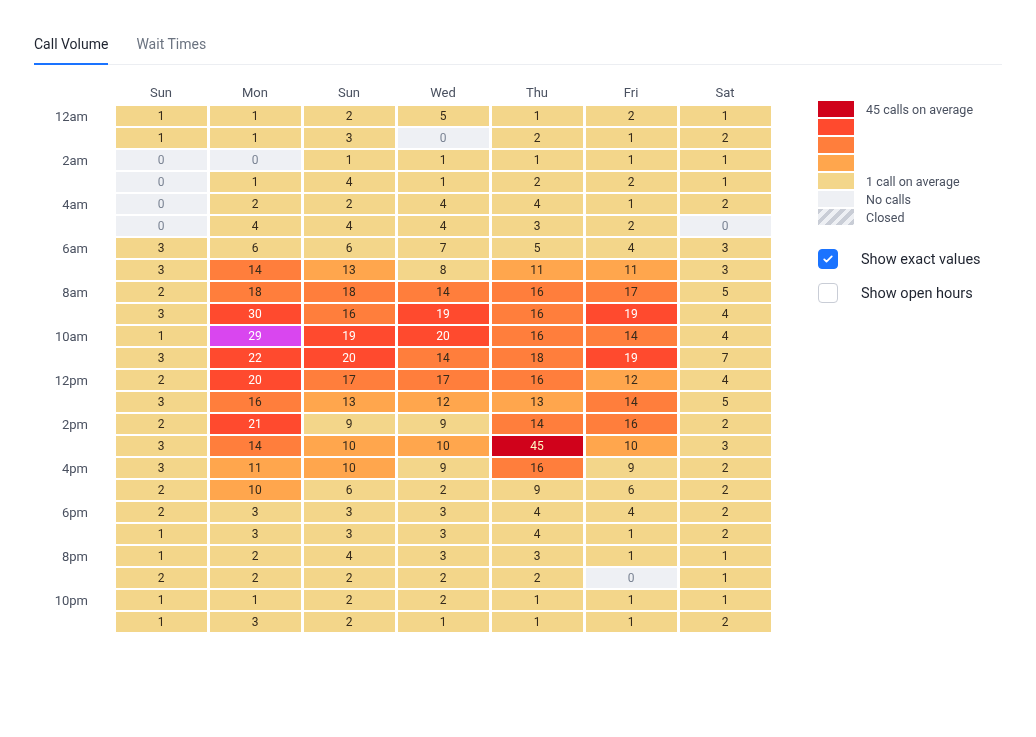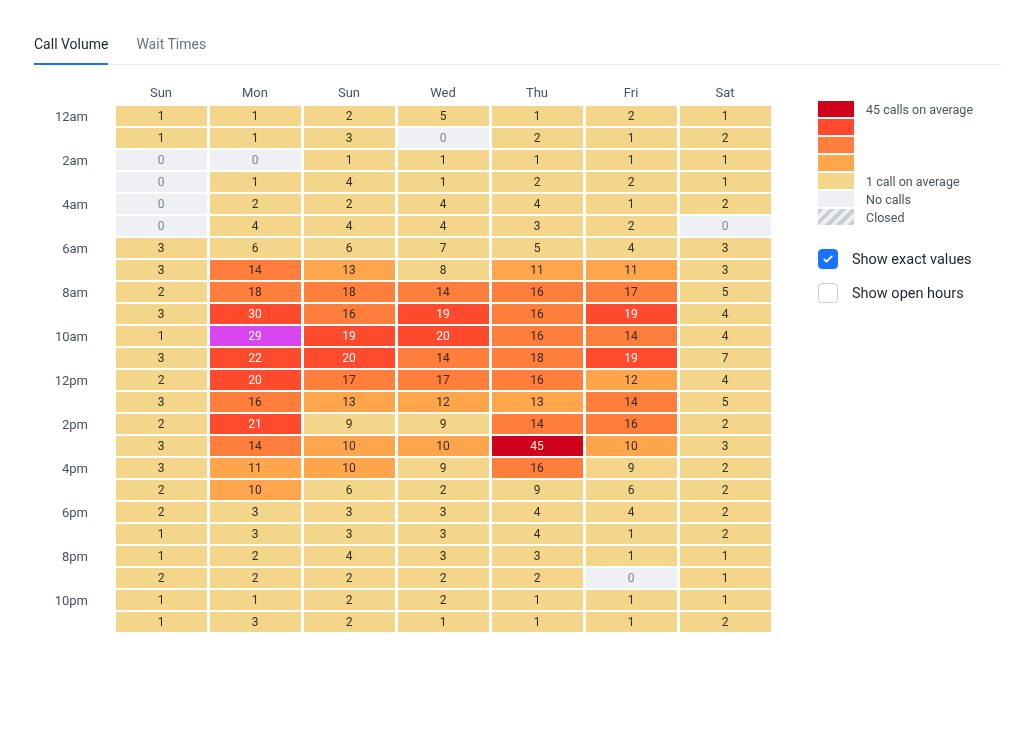--- a/index.html
+++ b/index.html
@@ -15,21 +15,21 @@
   .col-headers div{font-size:13px;color:#4a5160;text-align:center;}
   .row{display:grid;grid-template-columns:80px repeat(7,94px);align-items:center;margin-bottom:2px;}
   .row-label{font-size:13px;color:#4a5160;text-align:right;padding-right:26px;}
   .cell{height:20px;margin:0 1.5px;display:flex;align-items:center;justify-content:center;font-size:12px;color:#352a1b;}
   .cell.zero{color:#7b8494;}
   .side{margin-left:46px;padding-top:16px;}
   .legend-row{display:flex;align-items:center;gap:12px;margin-bottom:2px;font-size:12.5px;color:#4a5160;}
   .swatch{width:36px;height:16px;}
   .swatch.closed{background:repeating-linear-gradient(135deg,#c9cdd6 0 4px,#eef0f4 4px 8px);}
   .controls{margin-top:24px;}
-  .control{display:flex;align-items:center;gap:14px;margin-bottom:14px;cursor:pointer;}
+  .control{display:flex;align-items:center;gap:23px;margin-bottom:14px;cursor:pointer;}
   .cbx{width:18px;height:18px;border-radius:4px;border:1.5px solid #c9cdd6;display:flex;align-items:center;justify-content:center;}
   .cbx.checked{background:#1a73ff;border-color:#1a73ff;}
   .cbx.checked svg{display:block;}
   .cbx svg{display:none;width:12px;height:12px;color:#fff;}
   .control-label{font-size:14.5px;color:#1f2430;}
 </style>
 </head>
 <body>
 
 <div class="page">

